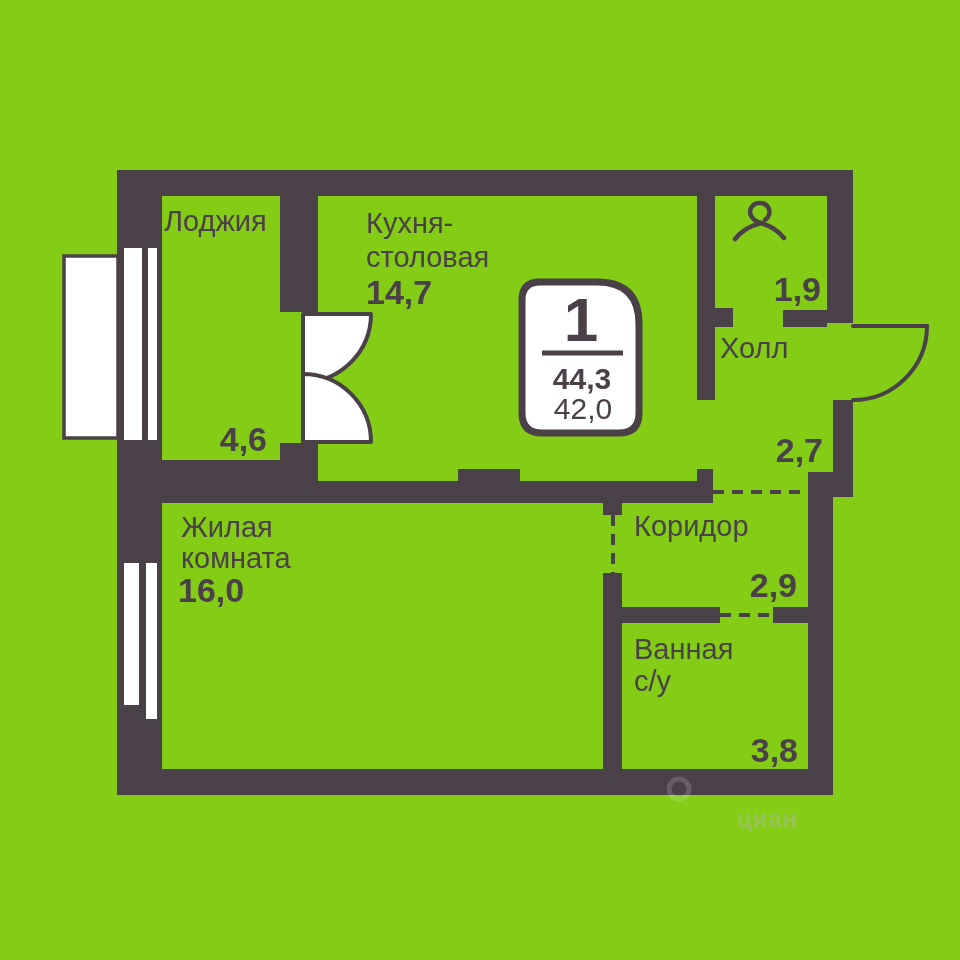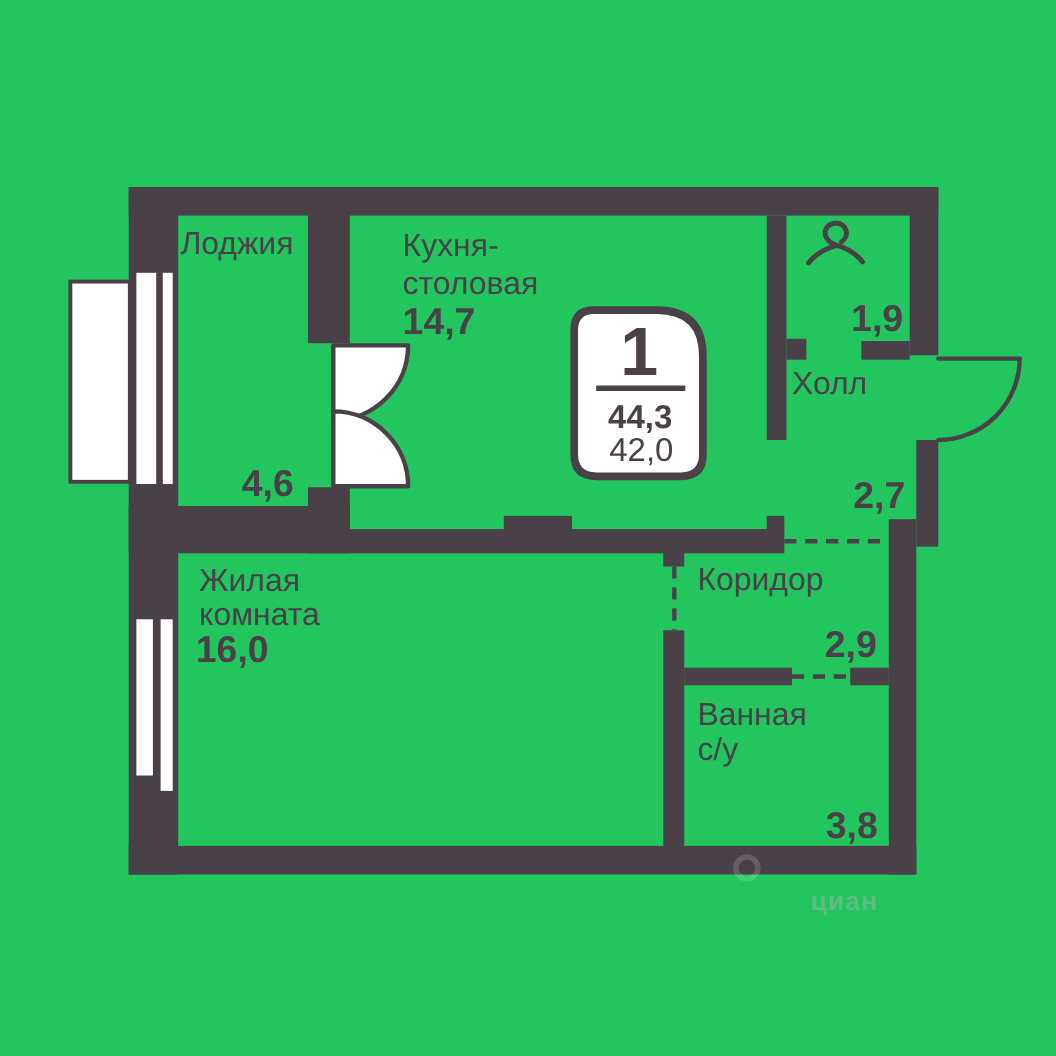--- a/index.html
+++ b/index.html
@@ -1,16 +1,16 @@
 <!DOCTYPE html>
 <html><head>
 <meta charset="utf-8">
 <style>
   html,body{margin:0;padding:0;background:#ffffff;}
-  .stage{width:960px;height:960px;position:relative;background:#22c55e;overflow:hidden;}
+  .stage{width:960px;height:960px;position:relative;background:#84cc16;overflow:hidden;}
   svg{display:block;}
   .wall{fill:#4a4048;}
   .win{fill:#ffffff;}
   .dash{stroke:#4a4048;stroke-width:4;stroke-dasharray:11 8;fill:none;}
   .doorleaf{fill:#ffffff;stroke:#4a4048;stroke-width:4;stroke-linejoin:round;}
   .doorline{fill:none;stroke:#4a4048;stroke-width:4;stroke-linecap:round;}
   .outline{fill:#ffffff;stroke:#4a4048;stroke-width:3.5;}
   .lbl{font-family:"Liberation Sans",sans-serif;font-size:29px;fill:#4a4048;}
   .num{font-family:"Liberation Sans",sans-serif;font-size:34px;font-weight:700;fill:#4a4048;}
   .end{text-anchor:end;}

